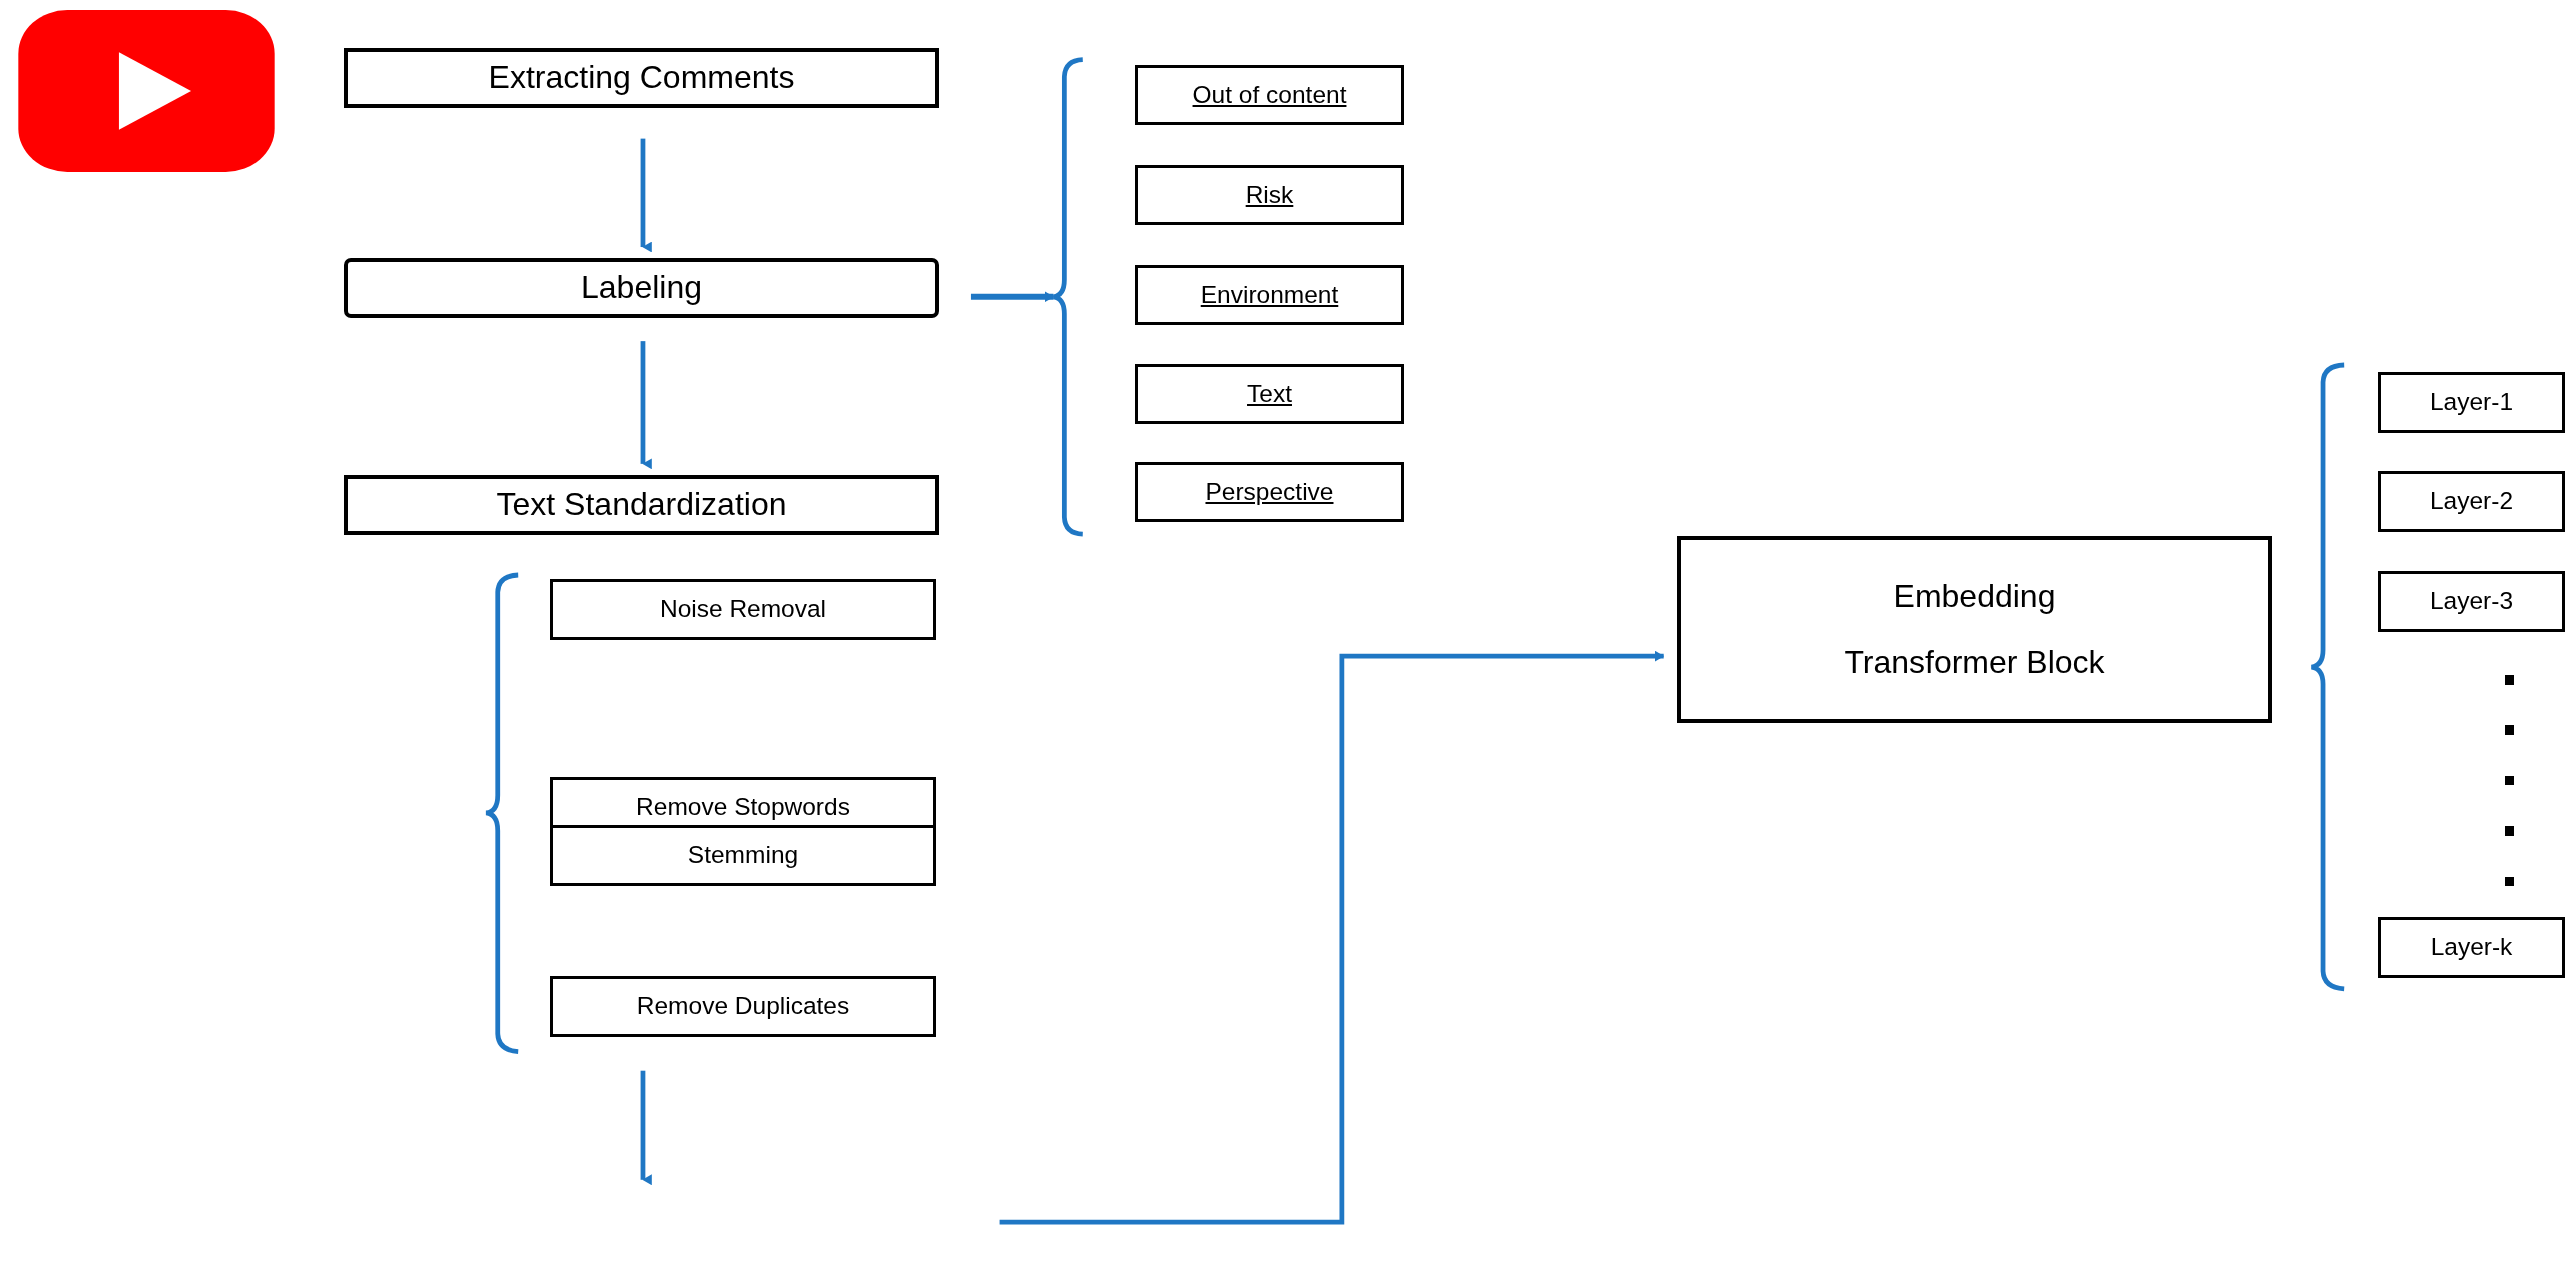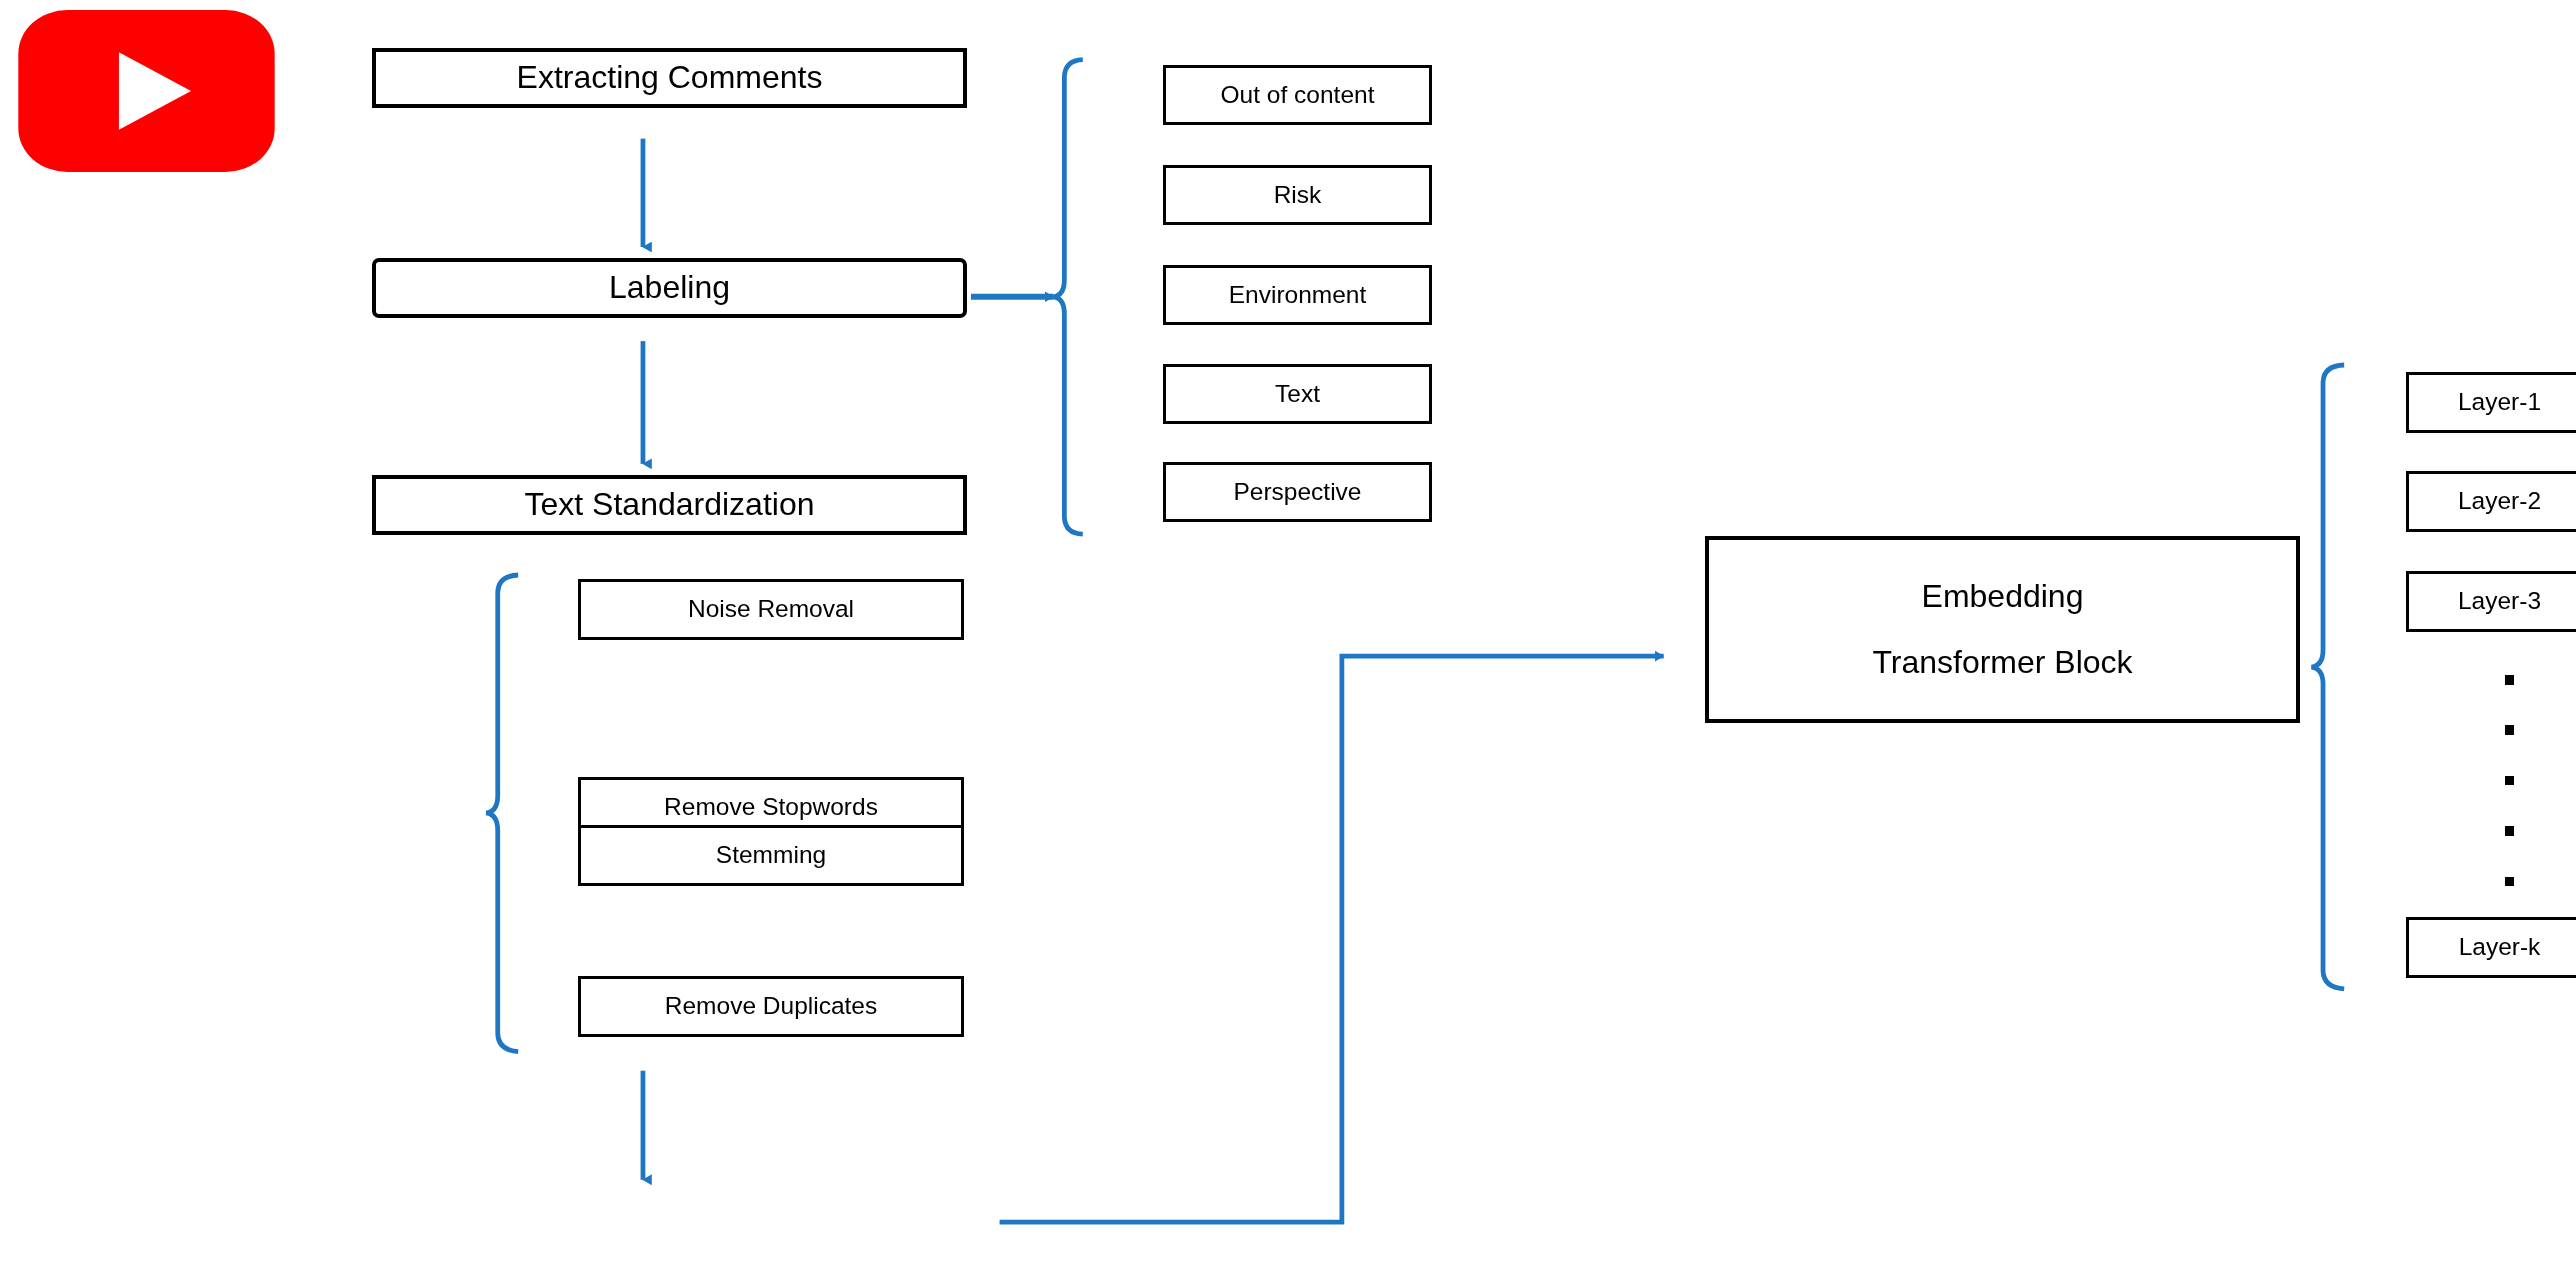--- a/index.html
+++ b/index.html
@@ -25,21 +25,20 @@
     box-sizing: border-box;
     background: #ffffff;
     border: 4.1px solid #000000;
     display: flex;
     align-items: center;
     justify-content: center;
     text-align: center;
     color: #000000;
     line-height: 1.1;
     white-space: nowrap;
-    margin-left: 28px;
   }
   .node.thin { border-width: 3.4px; }
 
   
   .main-node {
     left: 344px;
     width: 595px;
     height: 60px;
     font-size: 32px;
     font-weight: 400;
@@ -48,20 +47,21 @@
   #node-labeling    { top: 258px; border-radius: 7px; }
   #node-textstd     { top: 475px; }
   #node-features    { top: 1192px; }
 
   
   .cat-node {
     left: 1135px;
     width: 269px;
     height: 60px;
     font-size: 24.5px;
+    text-decoration: underline;
   }
 
   
   .sub-node {
     left: 550px;
     width: 386px;
     height: 61px;
     font-size: 24.5px;
   }
 

